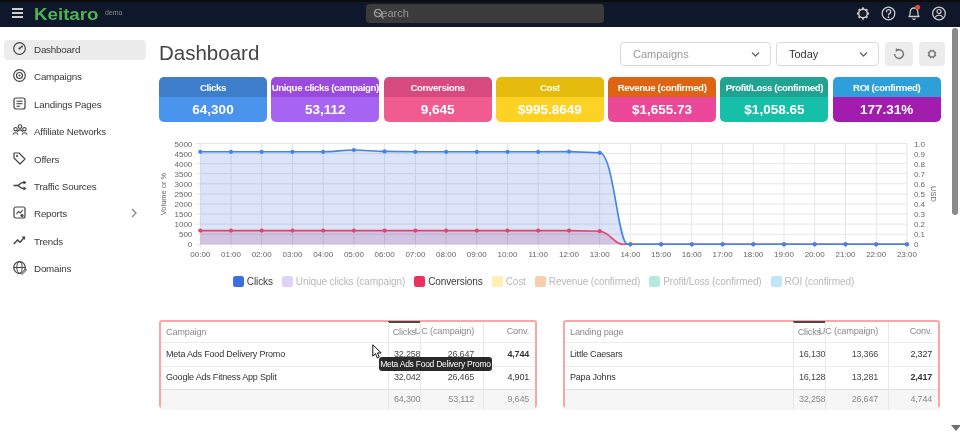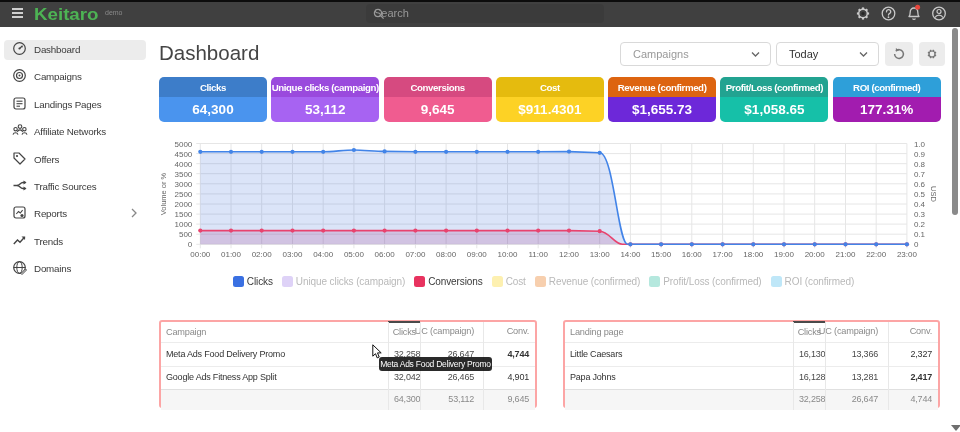--- a/index.html
+++ b/index.html
@@ -1,18 +1,18 @@
 <!DOCTYPE html>
 <html><head><meta charset="utf-8">
 <style>
 *{margin:0;padding:0;box-sizing:border-box}
 html,body{width:960px;height:432px;overflow:hidden;background:#fff;font-family:"Liberation Sans",sans-serif}
 .abs{position:absolute}
 
-#topbar{position:absolute;left:0;top:0;width:960px;height:27px;background:#404040}
+#topbar{position:absolute;left:0;top:0;width:960px;height:27px;background:#0f172a}
 #topbar:before{content:"";position:absolute;left:0;top:0;width:960px;height:2px;background:#0c0c0c}
 #burger{position:absolute;left:12px;top:8px;width:11px;height:10px}
 #burger div{height:1.6px;background:#cfcfcf;margin-bottom:2.4px}
 #logo{position:absolute;left:34px;top:6px;font-size:16px;font-weight:700;color:#4db354;transform:scaleX(1.17);transform-origin:0 50%}
 #demo{position:absolute;left:105px;top:9px;font-size:7px;color:#8a8a8a}
 #search{position:absolute;left:366px;top:4px;width:238px;height:19px;background:#3b3b3b;border-radius:4px;color:#999;font-size:11px;line-height:19px}
 #search span.t{margin-left:8px}
 .ticon{position:absolute;top:0}
 
 #sidebar{position:absolute;left:0;top:27px;width:150px;height:405px;background:#fff}
@@ -213,25 +213,25 @@
 <div class="card" style="left:271.3px">
     <div class="h" style="background:#9a4add">Unique clicks (campaign)</div>
     <div class="v" style="background:#a763f2">53,112</div>
   </div>
 <div class="card" style="left:383.6px">
     <div class="h" style="background:#d64a80">Conversions</div>
     <div class="v" style="background:#f05c90">9,645</div>
   </div>
 <div class="card" style="left:495.9px">
     <div class="h" style="background:#e5bb0e">Cost</div>
-    <div class="v" style="background:#fdd225">$911.4301</div>
+    <div class="v" style="background:#fdd225">$995.8649</div>
   </div>
 <div class="card" style="left:608.1px">
     <div class="h" style="background:#dd6410">Revenue (confirmed)</div>
-    <div class="v" style="background:#6d28d9">$1,655.73</div>
+    <div class="v" style="background:#ec4899">$1,655.73</div>
   </div>
 <div class="card" style="left:720.4px">
     <div class="h" style="background:#22a391">Profit/Loss (confirmed)</div>
     <div class="v" style="background:#16c0a8">$1,058.65</div>
   </div>
 <div class="card" style="left:832.7px">
     <div class="h" style="background:#2e9fd9">ROI (confirmed)</div>
     <div class="v" style="background:#a21caf">177.31%</div>
   </div>
 

